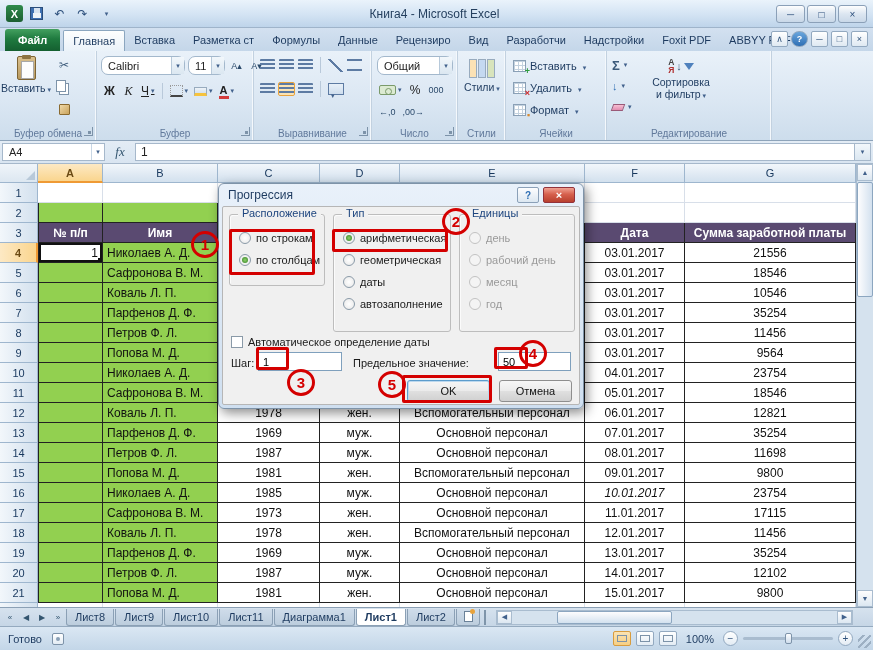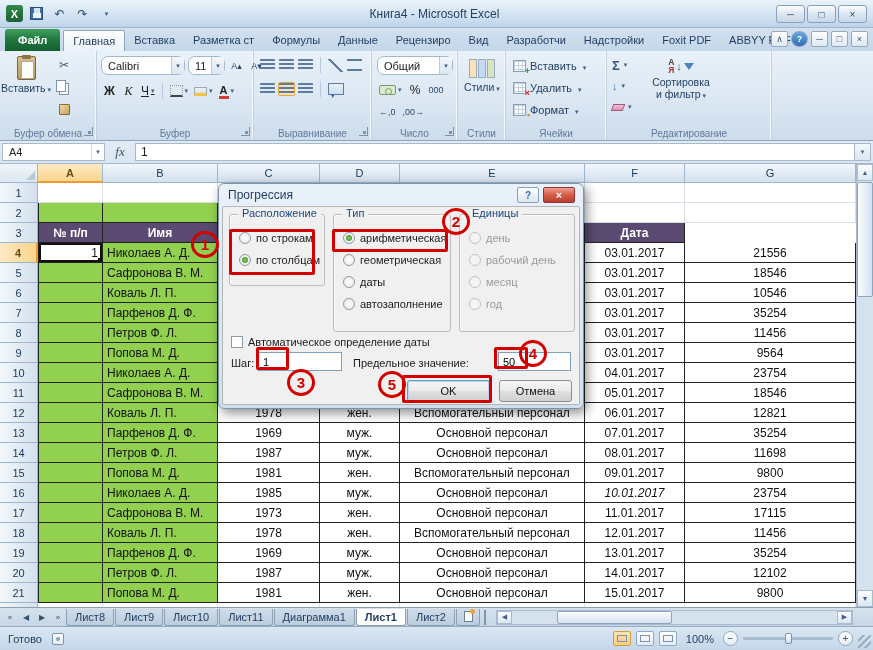--- a/index.html
+++ b/index.html
@@ -532,20 +532,21 @@
           <div class="cell" style="width: 171px;"></div>
         </div>
         <div class="grow">
           <div class="rowhead">3</div>
           <div class="cell c-hdr cfirst" style="width: 65px;">№ п/п</div>
           <div class="cell c-hdr" style="width: 115px;">Имя</div>
           <div class="cell c-hdr" style="width: 102px;"></div>
           <div class="cell c-hdr" style="width: 80px;"></div>
           <div class="cell c-hdr" style="width: 185px;"></div>
           <div class="cell c-hdr" style="width: 100px;">Дата</div>
+          <div class="cell c-hdr" style="width: 171px;">Сумма заработной платы</div>
         </div>
         <div class="grow">
           <div class="rowhead sel">4</div>
           <div class="cell c-tbl c-selected ar cfirst" style="width: 65px;">1<div class="fillhandle"></div></div>
           <div class="cell c-green al" style="width: 115px;">Николаев А. Д.</div>
           <div class="cell c-tbl" style="width: 102px;"></div>
           <div class="cell c-tbl" style="width: 80px;"></div>
           <div class="cell c-tbl" style="width: 185px;"></div>
           <div class="cell c-tbl" style="width: 100px;">03.01.2017</div>
           <div class="cell c-tbl" style="width: 171px;">21556</div>

